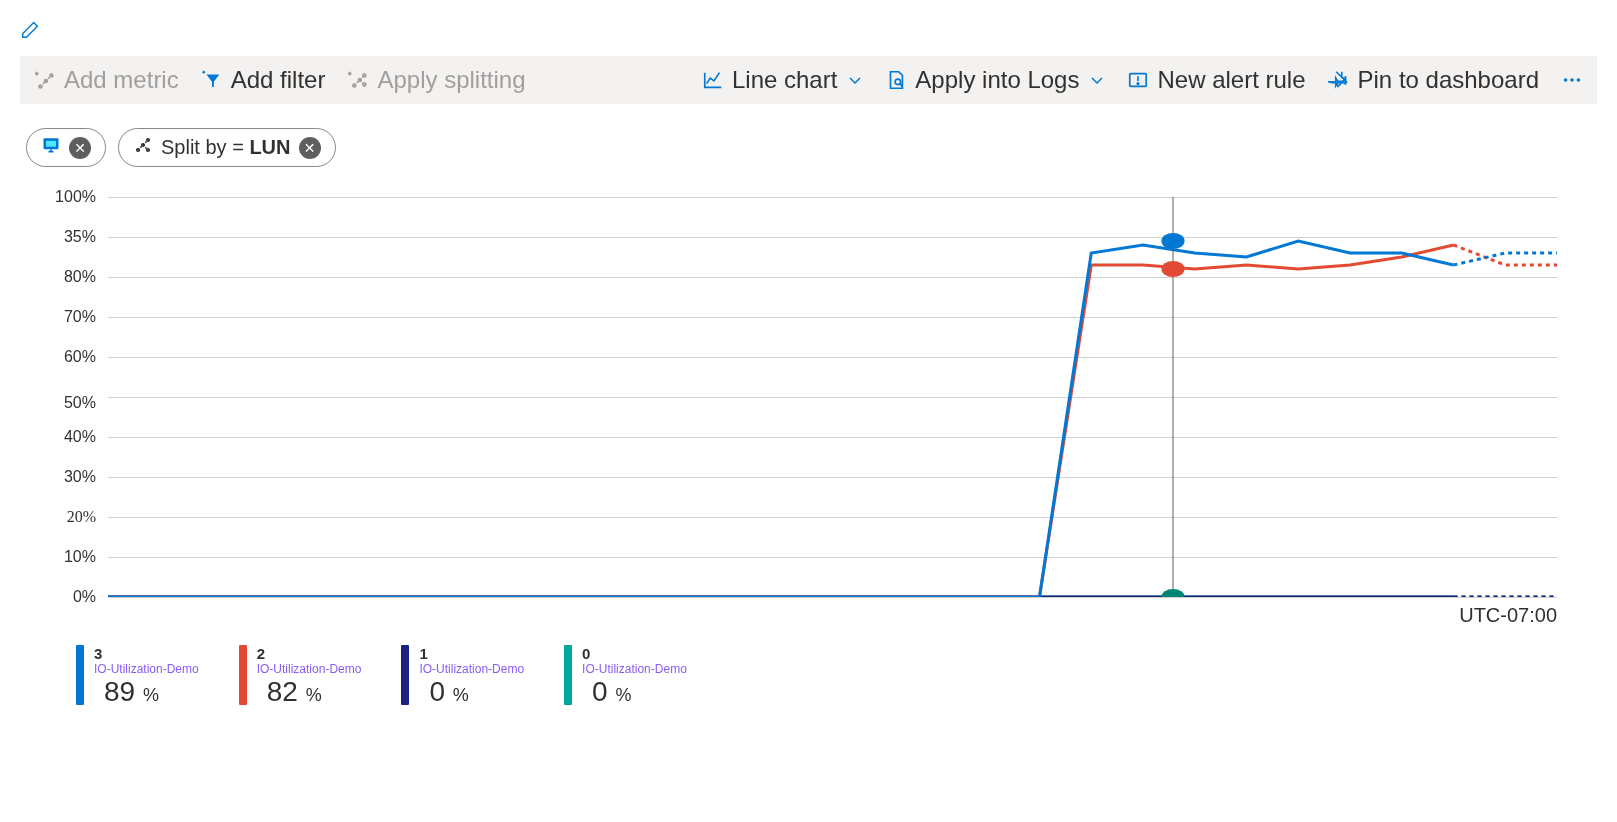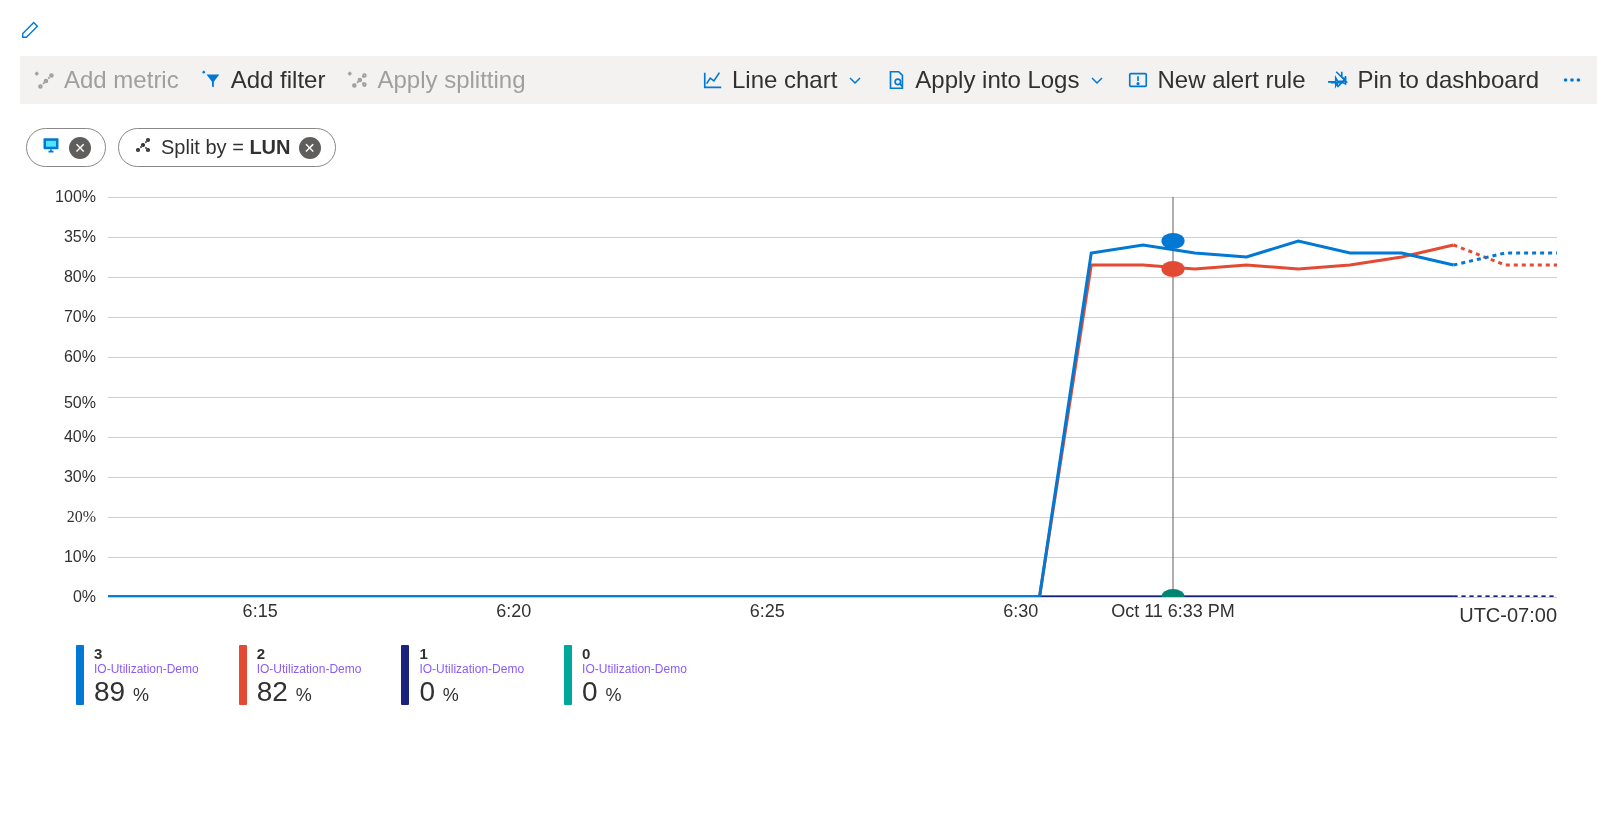--- a/index.html
+++ b/index.html
@@ -25,21 +25,21 @@
 .xaxis span { position: absolute; transform: translateX(-50%); font-size: 18px; color: #323130; top: 4px; }
 .tz { position: absolute; right: 0; bottom: 0; font-size: 20px; color: #323130; }
 .plot { position: absolute; left: 76px; right: 0; top: 0; bottom: 30px; }
 .plot svg { width: 100%; height: 100%; }
 .cursor-line { stroke: #605e5c; stroke-width: 1; }
 .legend { display: flex; gap: 40px; margin: 18px 0 0 56px; }
 .legend-item { display: flex; gap: 10px; }
 .legend-bar { width: 8px; height: 60px; border-radius: 1px; }
 .legend-txt .ln1 { font-size: 15px; font-weight: 600; }
 .legend-txt .ln2 { font-size: 12px; color: #8b5cf6; }
-.legend-txt .ln3 { font-size: 28px; font-weight: 400; }
+.legend-txt .ln3 { font-size: 28px; font-weight: 400; margin-left: 10px; }
 .legend-txt .ln3 small { font-size: 18px; }
 </style>
 </head>
 <body>
 
 <div class="title-row">
   <span class="edit-icon">
     <svg viewBox="0 0 24 24">
         <path d="M3 17v4h4L19 9l-4-4L3 17z"></path>
       </svg>
@@ -193,27 +193,20 @@
         <path d="M928.5714285714286 400L964.2857142857143 400L1000 400" stroke="#1a237e" stroke-width="3" fill="none" stroke-dasharray="4 4" vector-effect="non-scaling-stroke"></path>
         <path d="M0 400L35.714285714285715 400L71.42857142857143 400L107.14285714285714 400L142.85714285714286 400L178.57142857142858 400L214.28571428571428 400L250 400L285.7142857142857 400L321.42857142857144 400L357.14285714285717 400L392.85714285714283 400L428.57142857142856 400L464.2857142857143 400L500 400L535.7142857142857 400L571.4285714285714 400L607.1428571428571 400L642.8571428571429 400L678.5714285714286 68L714.2857142857143 68L750 72L785.7142857142857 68L821.4285714285714 72L857.1428571428571 68L892.8571428571429 60L928.5714285714286 48" stroke="#e24a33" stroke-width="3" fill="none" vector-effect="non-scaling-stroke"></path>
         <path d="M928.5714285714286 48L964.2857142857143 68L1000 68" stroke="#e24a33" stroke-width="3" fill="none" stroke-dasharray="4 4" vector-effect="non-scaling-stroke"></path>
         <path d="M0 400L35.714285714285715 400L71.42857142857143 400L107.14285714285714 400L142.85714285714286 400L178.57142857142858 400L214.28571428571428 400L250 400L285.7142857142857 400L321.42857142857144 400L357.14285714285717 400L392.85714285714283 400L428.57142857142856 400L464.2857142857143 400L500 400L535.7142857142857 400L571.4285714285714 400L607.1428571428571 400L642.8571428571429 400L678.5714285714286 56L714.2857142857143 48L750 56L785.7142857142857 60L821.4285714285714 44L857.1428571428571 56L892.8571428571429 56L928.5714285714286 68" stroke="#0078d4" stroke-width="3" fill="none" vector-effect="non-scaling-stroke"></path>
         <path d="M928.5714285714286 68L964.2857142857143 56L1000 56" stroke="#0078d4" stroke-width="3" fill="none" stroke-dasharray="4 4" vector-effect="non-scaling-stroke"></path>
         <line x1="735" x2="735" y1="0" y2="400" class="cursor-line" vector-effect="non-scaling-stroke"></line>
         <circle cx="735" cy="44" r="8" fill="#0078d4"></circle>
         <circle cx="735" cy="72" r="8" fill="#e24a33"></circle>
         <circle cx="735" cy="400" r="8" fill="#008575"></circle>
       </svg></div>
-  <div class="xaxis" id="xaxis">
-      <span style="left: 10.5%;">6:15</span>
-      <span style="left: 28%;">6:20</span>
-      <span style="left: 45.5%;">6:25</span>
-      <span style="left: 63%;">6:30</span>
-      <span style="left: 73.5%;">Oct 11 6:33 PM</span>
-    </div>
   <div class="tz">UTC-07:00</div>
 </div>
 
 <div class="legend" id="legend">
     <div class="legend-item">
       <div class="legend-bar" style="background:#0078d4"></div>
       <div class="legend-txt">
         <div class="ln1">3</div>
         <div class="ln2">IO-Utilization-Demo</div>
         <div class="ln3">89 <small>%</small></div>

